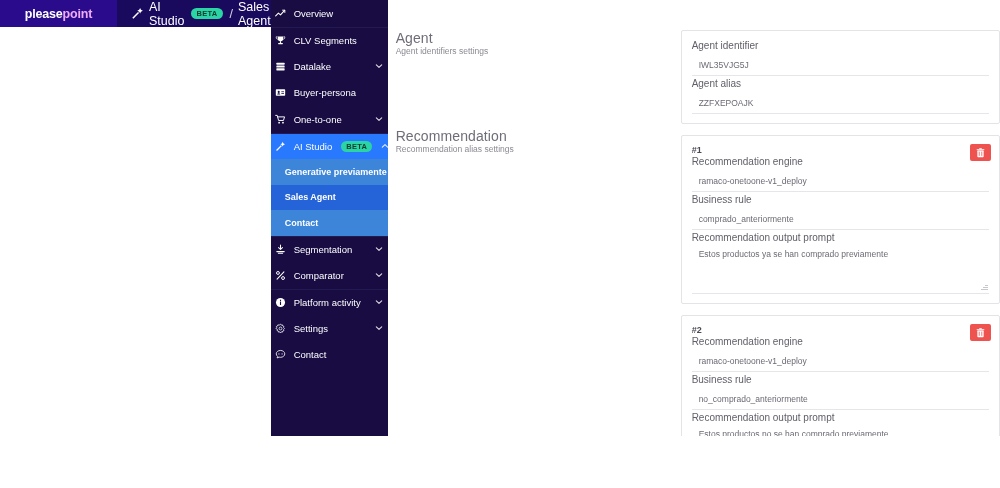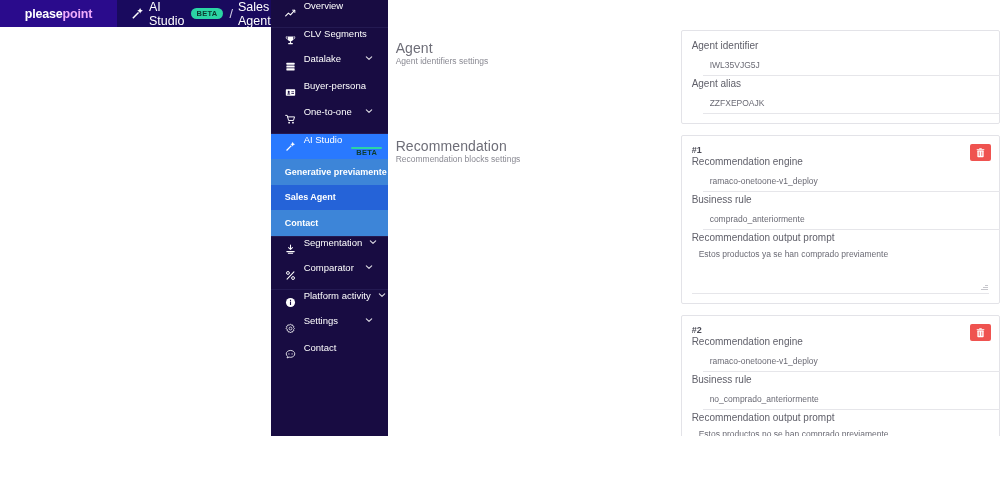--- a/index.html
+++ b/index.html
@@ -34,57 +34,57 @@
 
   
   .body { display: flex; flex: 1; min-height: 0; }
 
   
   .sidebar {
     width: 117px; flex: 0 0 117px; background: #180c42;
     color: #ffffff; overflow: hidden;
   }
   .nav-item {
-    display: flex; height: 26.5px; padding: 0 14px;
+    display: flex; align-items: center; height: 26.5px; padding: 0 4px;
     font-size: 9.5px; gap: 7px; position: relative; cursor: pointer;
   }
   .nav-item .ico { width: 12px; flex: 0 0 12px; display: flex; align-items: center; justify-content: center; }
   .nav-item .ico svg { display: block; }
   .nav-item .lbl { flex: 1; white-space: nowrap; }
   .nav-item .chev { width: 9px; flex: 0 0 9px; opacity: .85; }
   .nav-item.sep-top { border-top: 1px solid #241a52; }
   .nav-item.active { background: #2979ff; }
   .sub-item {
     display: flex; align-items: center; height: 25.5px; padding-left: 14px;
     font-size: 9px; font-weight: bold; cursor: pointer; color: #ffffff;
   }
   .sub-item.tone-a { background: #3d85d8; }
   .sub-item.tone-b { background: #2563d8; }
 
   
   .main { flex: 1; display: flex; background: #ffffff; min-width: 0; overflow: hidden; }
 
-  .descols { width: 293px; flex: 0 0 293px; padding: 40px 0 0 8px; }
+  .descols { width: 293px; flex: 0 0 293px; padding: 30px 0 0 8px; }
   .sect-head { padding-left: 0; }
   .sect-title { font-size: 14px; color: #6e6e78; font-weight: normal; letter-spacing: .1px; }
   .sect-sub { font-size: 8.5px; color: #8a8a93; }
   .sect-gap { height: 72px; }
 
   .forms { flex: 1; padding: 30px 0 0 0; min-width: 0; }
 
   .card {
     background: #ffffff; border: 1px solid #e3e3e8; border-radius: 2px;
     margin-bottom: 11px; padding: 9px 10px 7px; position: relative;
   }
   .field { margin-bottom: 2px; }
   .field-label { font-size: 10px; color: #60606a; margin-bottom: 3px; }
   .field-input {
     width: 100%; border: none; border-bottom: 1px solid #e6e6ea;
     font-family: "Liberation Sans", sans-serif; font-size: 8.5px;
-    color: #6a6a74; padding: 3px 0 5px 7px; background: transparent; outline: none; margin-left: 11px;
+    color: #6a6a74; padding: 3px 0 5px 7px; background: transparent; outline: none;
   }
   .block-num { font-size: 9px; color: #4a4a55; font-weight: bold; margin-bottom: 1px; }
   .del-btn {
     position: absolute; top: 8px; right: 8px; width: 21px; height: 17px;
     background: #ef5350; border: none; border-radius: 2px; cursor: pointer;
     display: flex; align-items: center; justify-content: center; padding: 0;
   }
   .del-btn svg { display: block; }
   .ta-wrap { position: relative; }
   .field-textarea {
@@ -299,21 +299,21 @@
     <div class="main">
 
       <div class="descols">
         <div class="sect-head">
           <div class="sect-title">Agent</div>
           <div class="sect-sub">Agent identifiers settings</div>
         </div>
         <div class="sect-gap"></div>
         <div class="sect-head">
           <div class="sect-title">Recommendation</div>
-          <div class="sect-sub">Recommendation blocks settings</div>
+          <div class="sect-sub">Recommendation alias settings</div>
         </div>
       </div>
 
       <div class="forms">
 
         <div class="card">
           <div class="field">
             <div class="field-label">Agent identifier</div>
             <input class="field-input" type="text" value="IWL35VJG5J" placeholder="Agent identifier" style="">
           </div>

